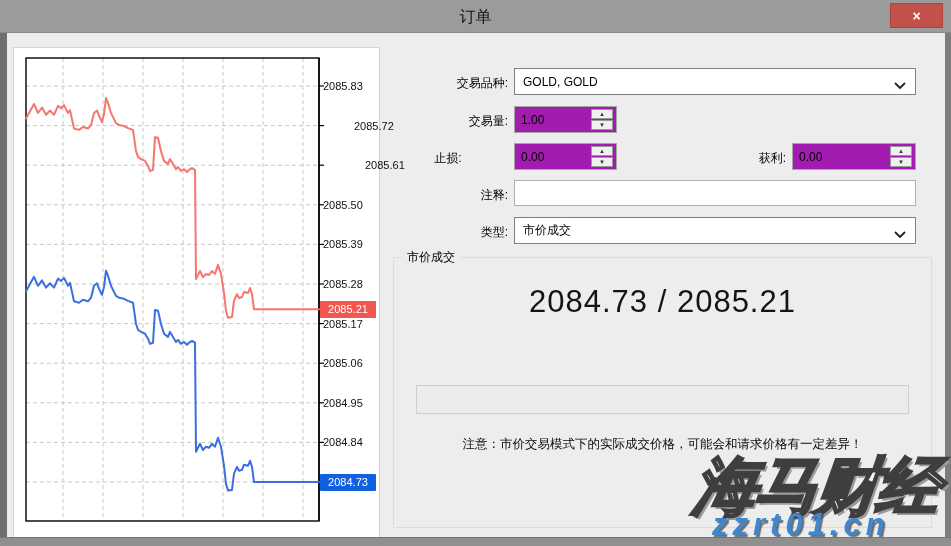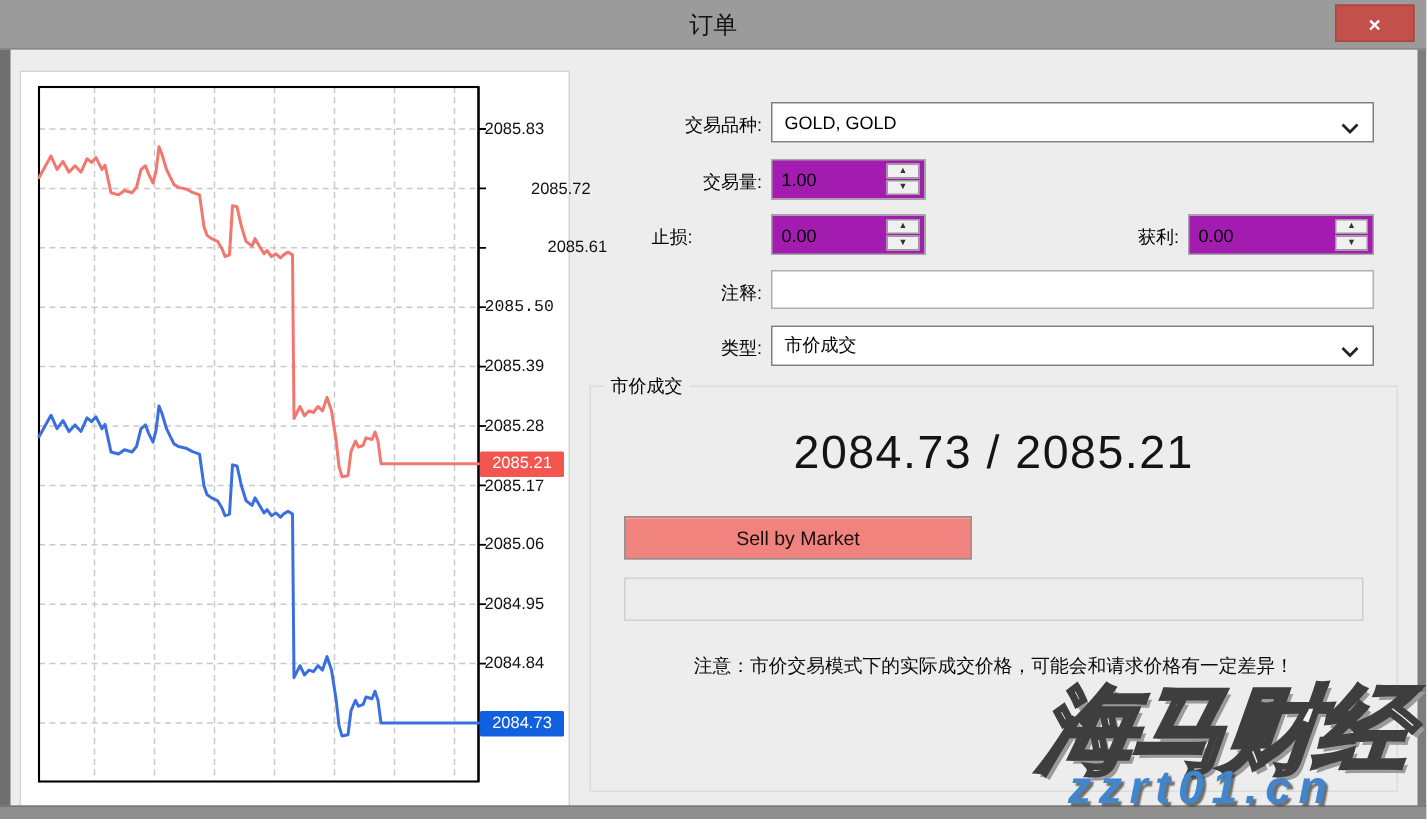--- a/index.html
+++ b/index.html
@@ -159,21 +159,21 @@
         <line x1="305" y1="354.8" x2="310" y2="354.8" stroke="#000" stroke-width="1.2"></line>
         <line x1="305" y1="394.40000000000003" x2="310" y2="394.40000000000003" stroke="#000" stroke-width="1.2"></line>
         <line x1="305" y1="434" x2="310" y2="434" stroke="#000" stroke-width="1.2"></line>
         <polyline points="12.0,70.4 20.0,56.0 24.0,65.0 28.0,59.6 32.0,66.8 36.0,62.5 40.0,66.8 44.0,57.8 47.0,60.3 50.0,57.1 54.0,65.0 56.0,62.1 60.0,80.5 65.0,81.9 69.0,79.0 74.0,80.5 77.0,76.9 80.0,65.0 83.0,62.5 85.0,67.9 88.0,74.0 90.0,66.1 92.0,49.9 94.0,54.9 97.0,65.0 100.0,71.1 102.0,75.1 105.0,76.9 110.0,78.0 114.0,80.1 119.0,81.9 122.0,103.2 124.0,108.9 127.0,111.1 131.0,112.9 134.0,117.9 136.0,123.0 139.0,121.9 141.0,89.1 144.0,89.8 147.0,103.2 150.0,112.9 154.0,116.1 156.0,111.1 159.0,116.1 162.0,121.2 164.0,119.0 167.0,123.0 170.0,121.2 173.0,124.0 175.0,121.9 178.0,120.1 181.0,121.9 182.0,231.0 186.0,223.0 189.0,229.2 192.0,225.9 195.0,227.0 198.0,223.0 201.0,225.9 204.0,216.9 207.0,225.9 210.0,245.0 212.0,263.0 214.0,269.8 218.0,269.1 220.0,252.9 223.0,246.1 225.0,250.0 228.0,249.0 230.0,243.9 234.0,245.0 236.0,240.0 238.0,246.1 240.0,261.2 305.0,261.2" fill="none" stroke="#f4776f" stroke-width="2" stroke-linejoin="round" stroke-linecap="round"></polyline>
         <polyline points="12.0,243.2 20.0,228.8 24.0,237.8 28.0,232.4 32.0,239.6 36.0,235.3 40.0,239.6 44.0,230.6 47.0,233.1 50.0,229.9 54.0,237.8 56.0,234.9 60.0,253.3 65.0,254.7 69.0,251.8 74.0,253.3 77.0,249.7 80.0,237.8 83.0,235.3 85.0,240.7 88.0,246.8 90.0,238.9 92.0,222.7 94.0,227.7 97.0,237.8 100.0,243.9 102.0,247.9 105.0,249.7 110.0,250.8 114.0,252.9 119.0,254.7 122.0,276.0 124.0,281.7 127.0,283.9 131.0,285.7 134.0,290.7 136.0,295.8 139.0,294.7 141.0,261.9 144.0,262.6 147.0,276.0 150.0,285.7 154.0,288.9 156.0,283.9 159.0,288.9 162.0,294.0 164.0,291.8 167.0,295.8 170.0,294.0 173.0,296.8 175.0,294.7 178.0,292.9 181.0,294.7 182.0,403.8 186.0,395.8 189.0,402.0 192.0,398.7 195.0,399.8 198.0,395.8 201.0,398.7 204.0,389.7 207.0,398.7 210.0,417.8 212.0,435.8 214.0,442.6 218.0,441.9 220.0,425.7 223.0,418.9 225.0,422.8 228.0,421.8 230.0,416.7 234.0,417.8 236.0,412.8 238.0,418.9 240.0,434.0 305.0,434.0" fill="none" stroke="#3a6fe0" stroke-width="2" stroke-linejoin="round" stroke-linecap="round"></polyline>
       </svg>
     <div id="axis-labels">
         <div class="axis-label" style="top: 31px;">2085.83</div>
         <div class="axis-label" style="top: 70.6px; margin-left: 31px;">2085.72</div>
         <div class="axis-label" style="top: 110.2px; margin-left: 42px;">2085.61</div>
-        <div class="axis-label" style="top: 149.8px; font-family: Liberation Mono, monospace;">2085.50</div>
+        <div class="axis-label" style="top: 149.8px;">2085.50</div>
         <div class="axis-label" style="top: 189.4px;">2085.39</div>
         <div class="axis-label" style="top: 229px;">2085.28</div>
         <div class="axis-label" style="top: 268.6px;">2085.17</div>
         <div class="axis-label" style="top: 308.2px;">2085.06</div>
         <div class="axis-label" style="top: 347.8px;">2084.95</div>
         <div class="axis-label" style="top: 387.4px;">2084.84</div>
       </div>
     <div id="badges">
         <div class="price-badge" style="top: 252.7px; background: rgb(242, 86, 79);">2085.21</div>
         <div class="price-badge" style="top: 425.5px; background: rgb(16, 96, 224);">2084.73</div>
@@ -240,21 +240,20 @@
     <span class="chev">
       <svg width="12" height="8" viewBox="0 0 12 8">
           <path d="M1 1 L6 6 L11 1" fill="none" stroke="#222" stroke-width="1.8"></path>
         </svg>
     </span>
   </div>
 
   <div class="groupbox">
     <div class="group-legend">市价成交</div>
     <div class="price-display">2084.73 / 2085.21</div>
-    <div class="trade-btn sell-btn">Sell by Market</div>
     <div class="progress-box"></div>
     <div class="note">注意：市价交易模式下的实际成交价格，可能会和请求价格有一定差异！</div>
   </div>
 
   <div class="wm1">海马财经</div>
   <div class="wm2">zzrt01.cn</div>
 
   <div class="edge-left"></div>
   <div class="edge-right"></div>
   <div class="edge-bottom"></div>

